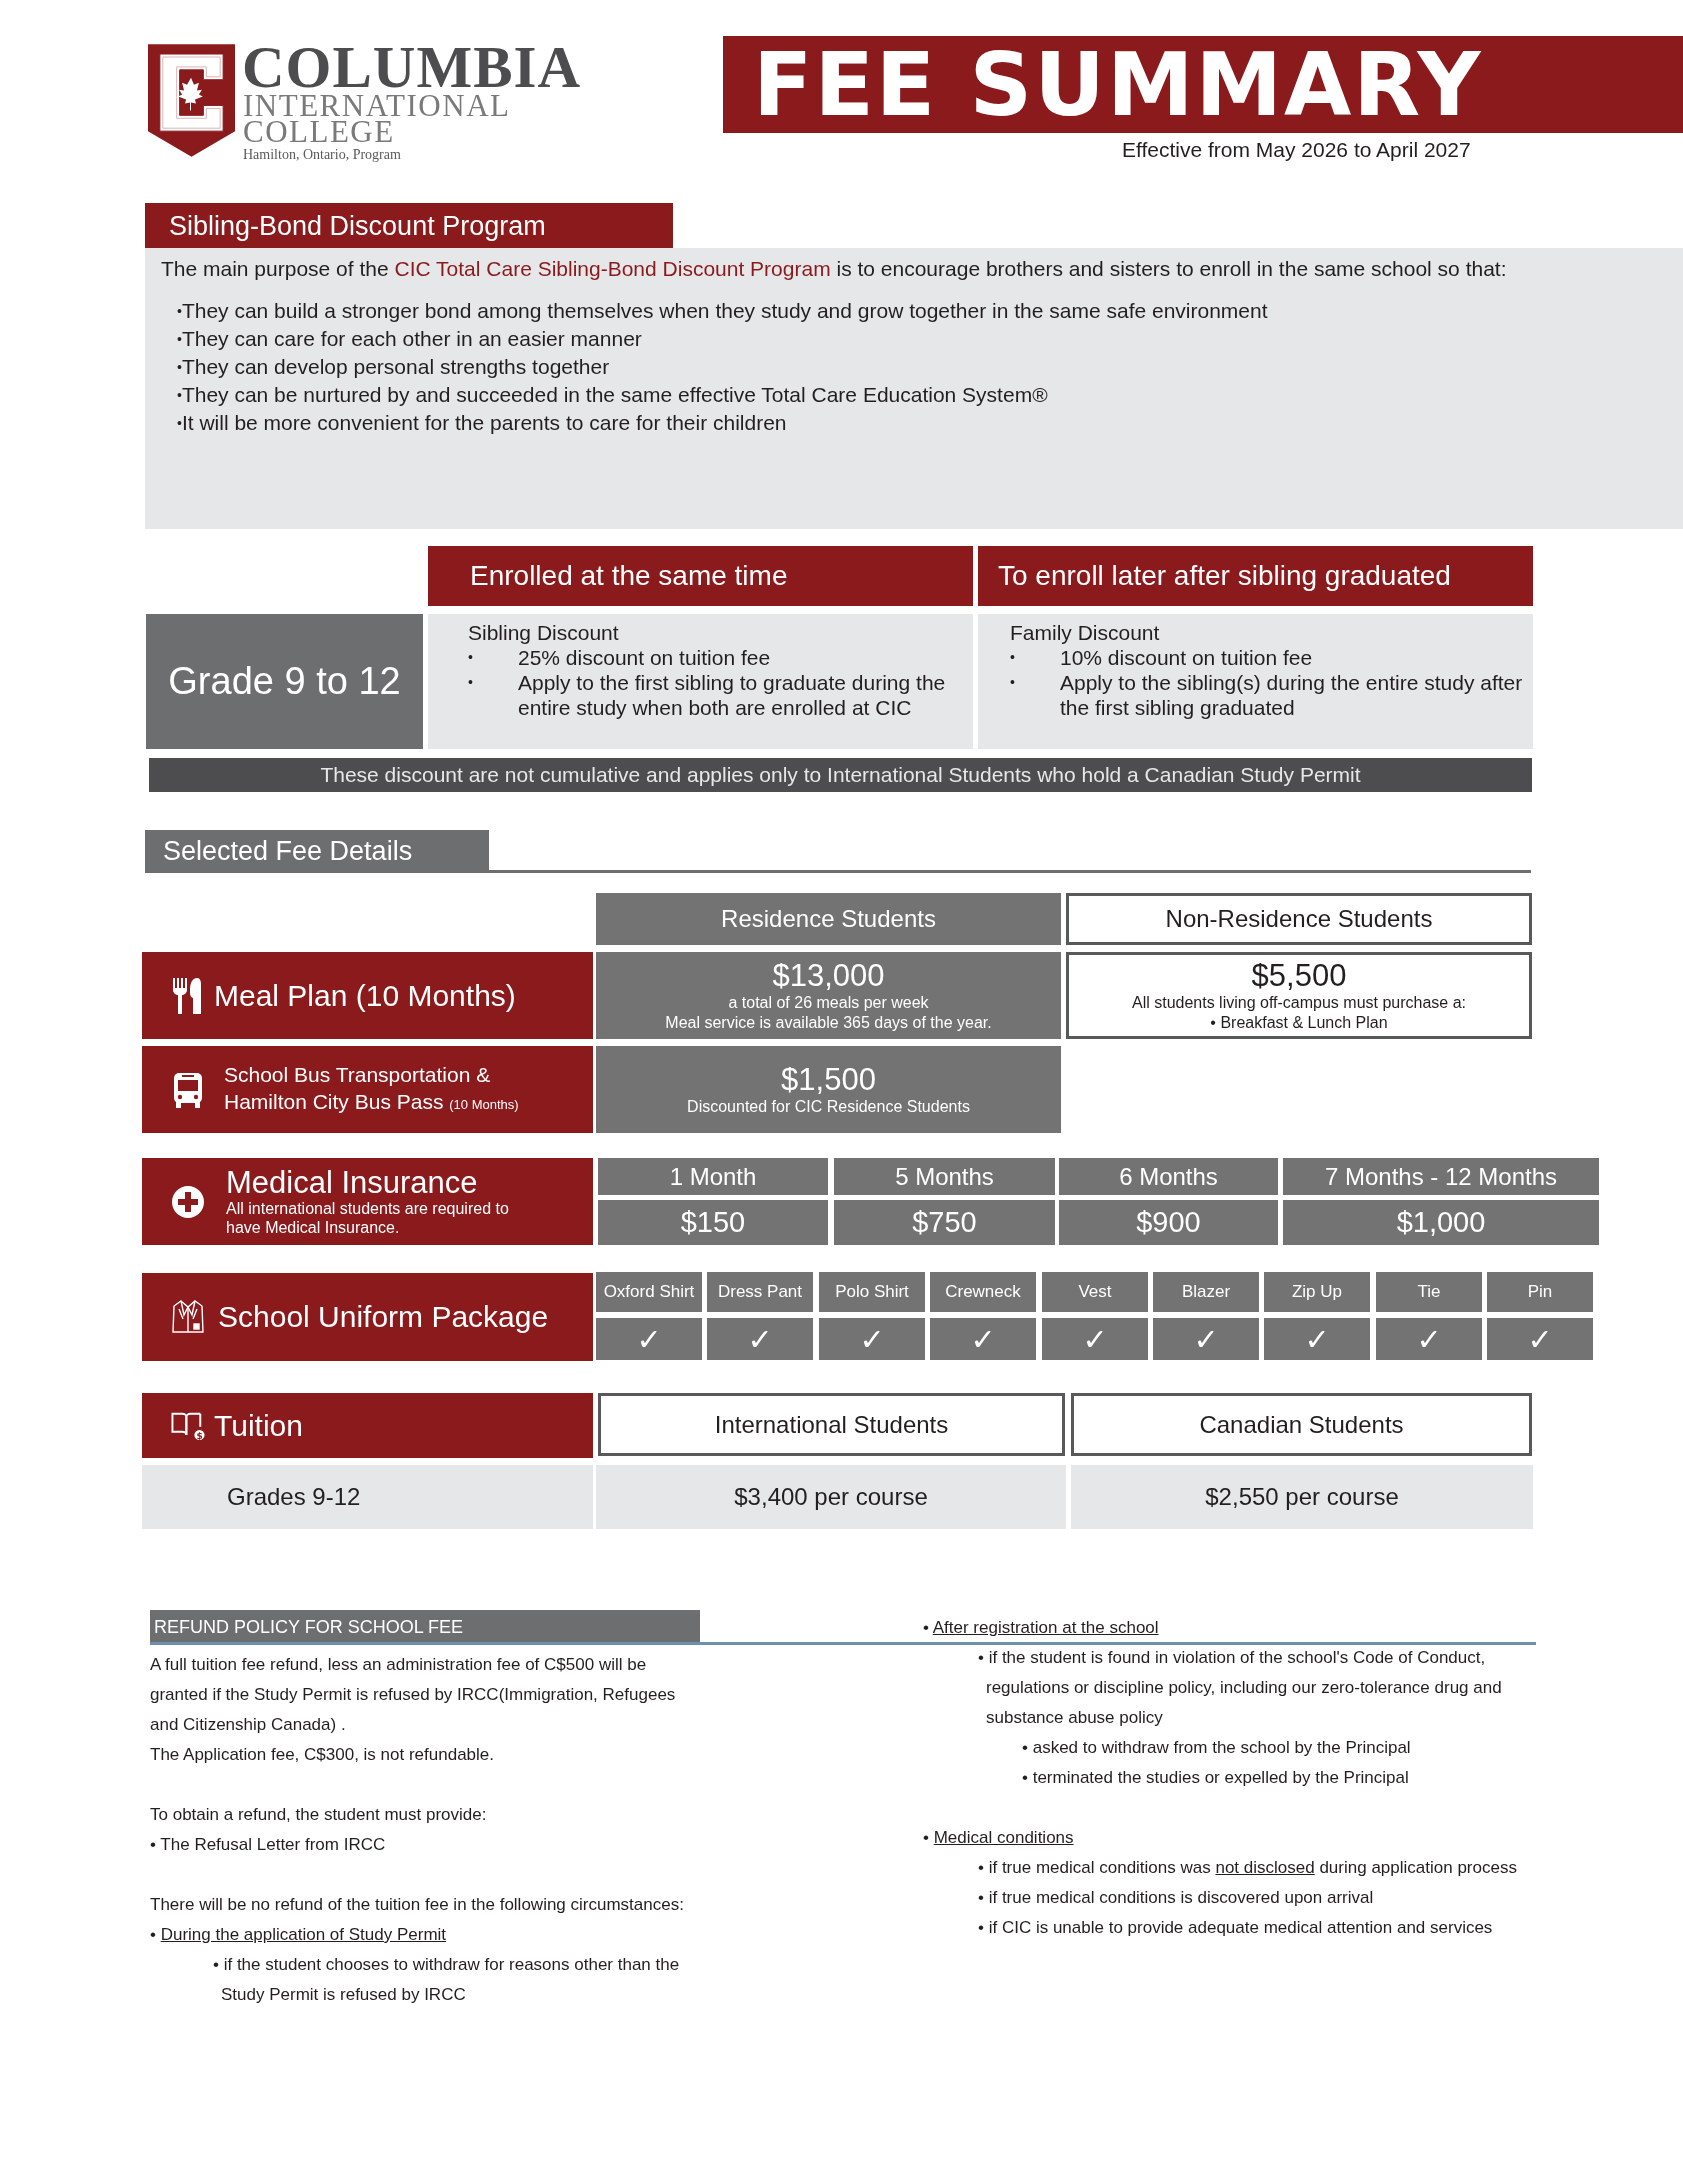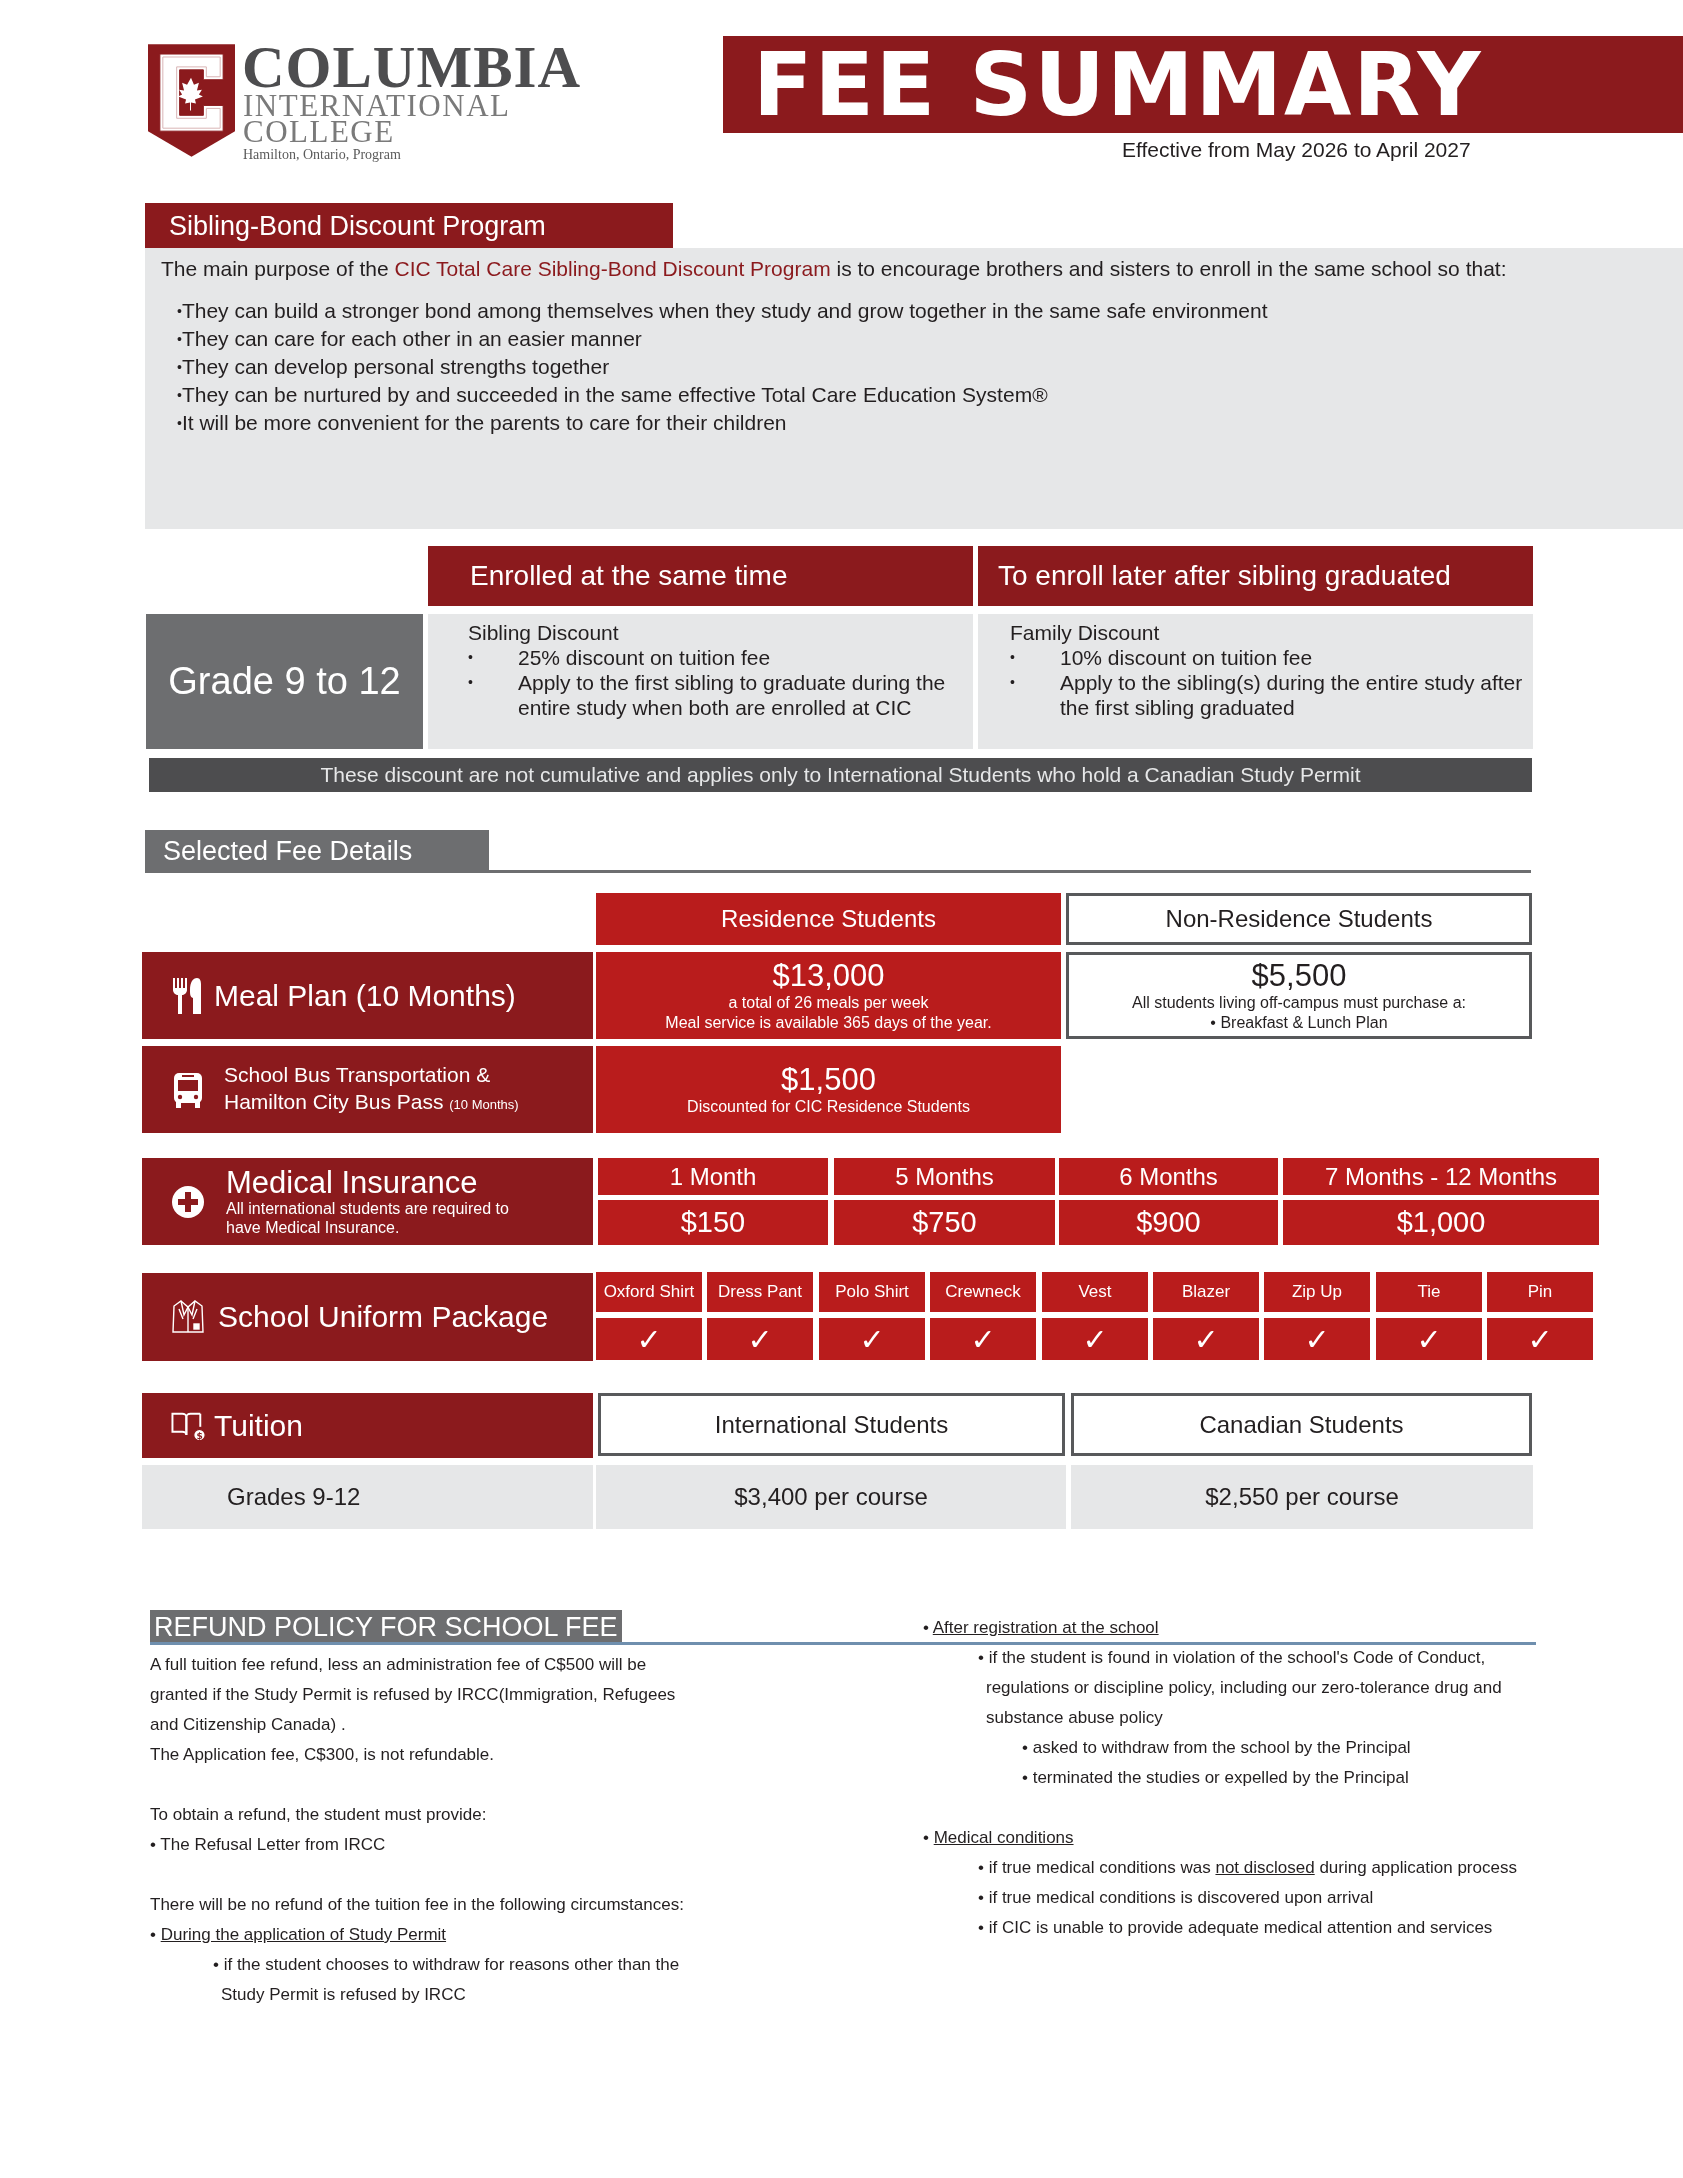--- a/index.html
+++ b/index.html
@@ -1,20 +1,20 @@
 <!DOCTYPE html>
 <html><head>
 <meta charset="utf-8">
 <style>
   * { box-sizing: border-box; margin: 0; padding: 0; }
   html, body { width: 1683px; height: 2178px; background: #ffffff; }
   body { position: relative; font-family: "Liberation Sans", sans-serif; color: #231f20; overflow: hidden; }
   .abs { position: absolute; }
   .red { background: #8b1a1d; color: #fff; }
-  .dark { background: #b91c1c; color: #fff; }
+  .dark { background: #737373; color: #fff; }
   .gray { background: #6d6e70; color: #fff; }
   .light { background: #e6e7e8; }
   .outlined { background: #fff; border: 3px solid #58595b; }
   .center { display: flex; align-items: center; justify-content: center; text-align: center; }
 
   
   #logo-shield { left: 148px; top: 44px; width: 87px; height: 113px; }
   #logo-name { left: 242px; top: 38px; font-family: "Liberation Serif", serif; font-weight: bold; font-size: 59px; color: #4d4d4f; letter-spacing: 1px; line-height: 59px; }
   #logo-sub1 { left: 243px; top: 91px; font-family: "Liberation Serif", serif; font-size: 31px; color: #7a7a7a; letter-spacing: 1.5px; line-height: 30px; }
   #logo-sub2 { left: 243px; top: 117px; font-family: "Liberation Serif", serif; font-size: 31px; color: #7a7a7a; letter-spacing: 1.5px; line-height: 30px; }
@@ -70,21 +70,21 @@
   .uni-c { top: 1318px; height: 42px; width: 106px; font-size: 30px; }
 
   #tui-label { top: 1393px; height: 65px; }
   #tui-int { left: 598px; top: 1393px; width: 467px; height: 63px; font-size: 24px; }
   #tui-can { left: 1071px; top: 1393px; width: 461px; height: 63px; font-size: 24px; }
   #tui-grade { left: 142px; top: 1465px; width: 451px; height: 64px; font-size: 24px; padding-left: 85px; display: flex; align-items: center; }
   #tui-int-v { left: 596px; top: 1465px; width: 470px; height: 64px; font-size: 24px; }
   #tui-can-v { left: 1071px; top: 1465px; width: 462px; height: 64px; font-size: 24px; }
 
   
-  #refund-tab { left: 150px; top: 1610px; width: 472px; height: 34px; background: #6d6e70; color: #fff; font-size: 27px; padding-left: 4px; display: flex; align-items: center; }
+  #refund-tab { left: 150px; top: 1610px; width: 550px; height: 34px; background: #6d6e70; color: #fff; font-size: 18px; padding-left: 4px; display: flex; align-items: center; }
   #refund-rule { left: 150px; top: 1642px; width: 1386px; height: 3px; background: #6f8fae; }
   .refund-col { font-size: 17px; line-height: 30px; color: #231f20; }
   #refund-left { left: 150px; top: 1650px; width: 713px; }
   #refund-right { left: 923px; top: 1569px; width: 673px; margin-top: 44px; }
   .u { text-decoration: underline; }
   .ind1 { padding-left: 55px; }
   .ind1b { padding-left: 63px; }
   .ind2 { padding-left: 99px; }
   .ind0 { padding-left: 63px; }
   .blank { height: 30px; }

